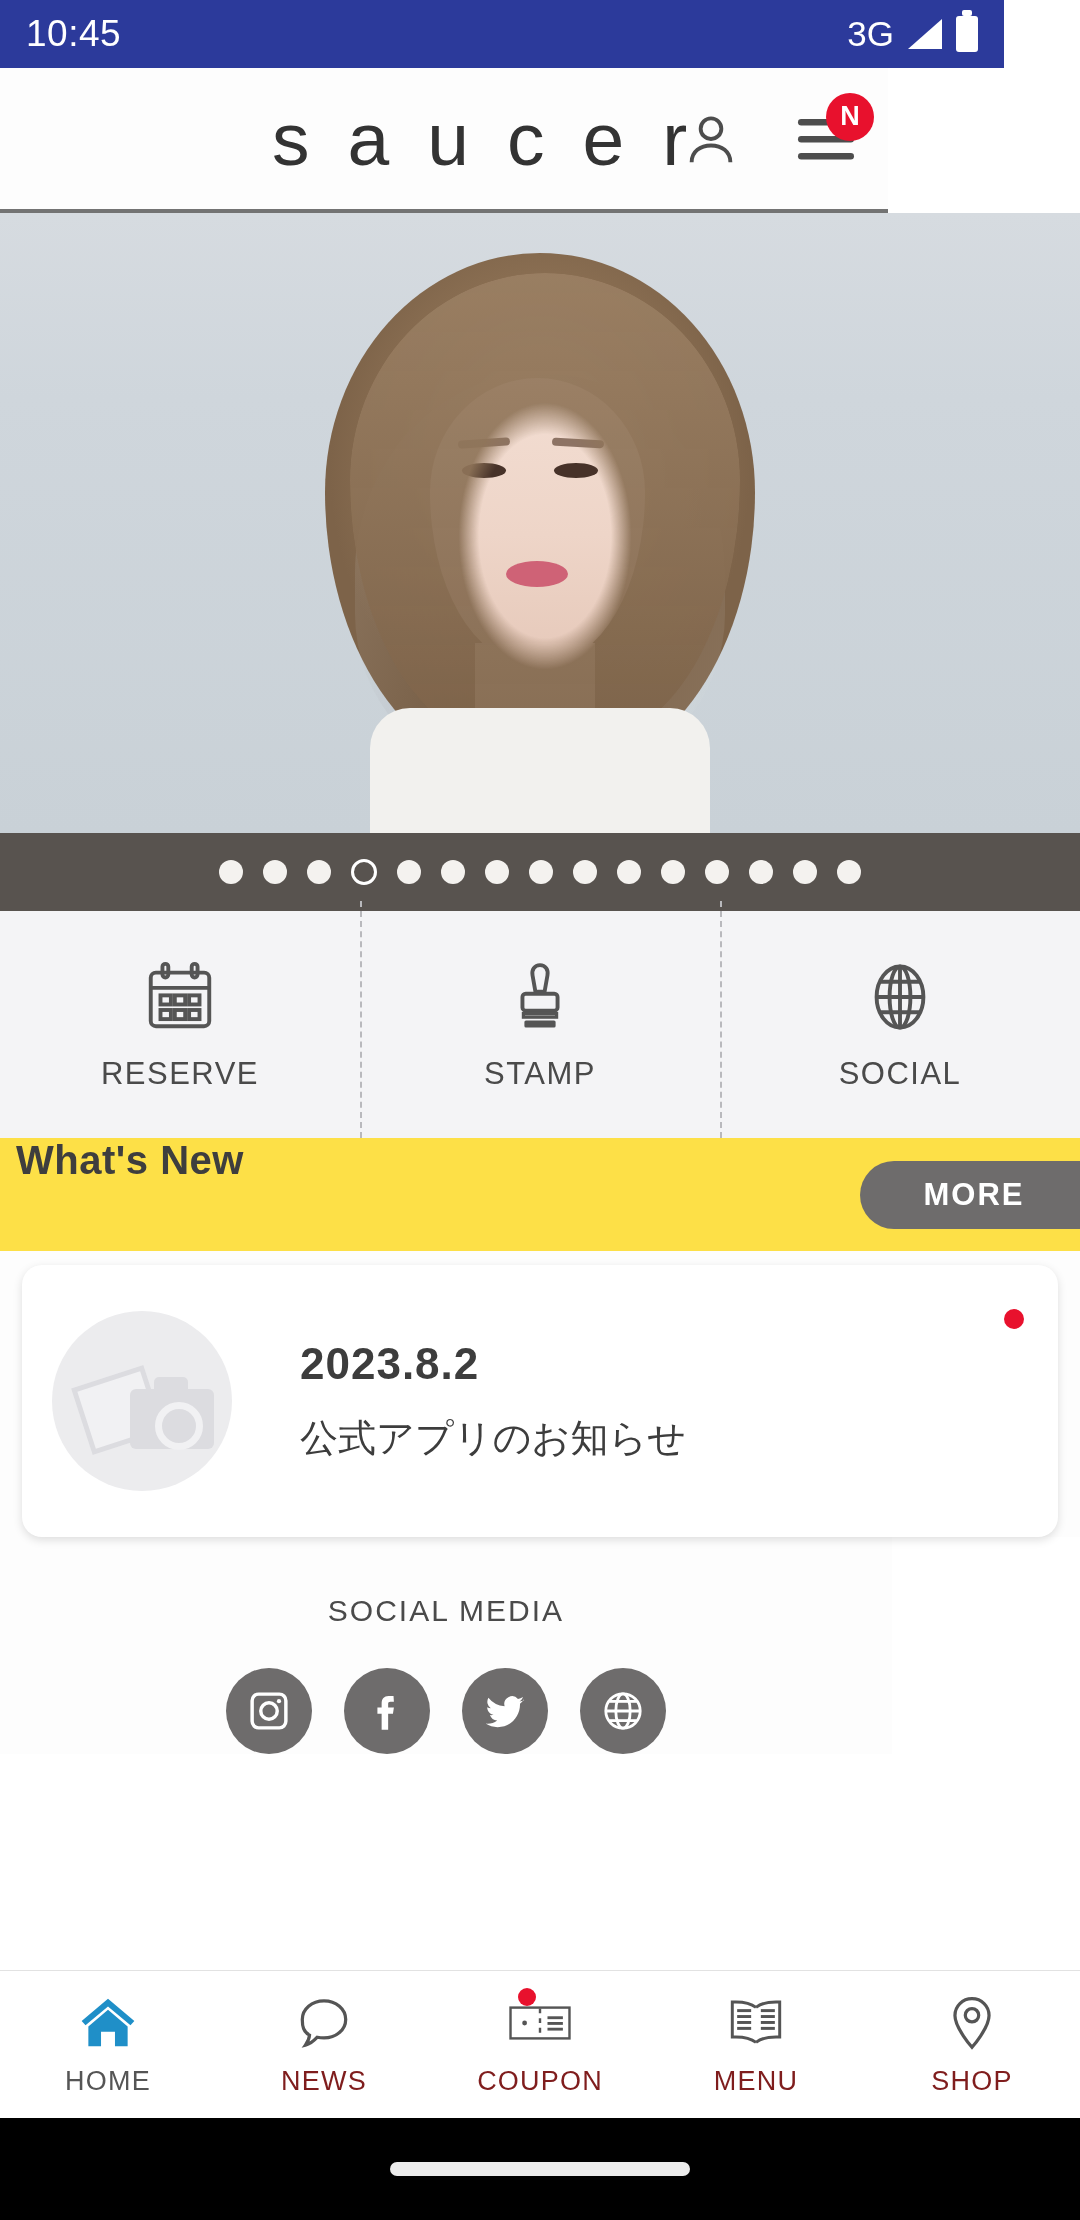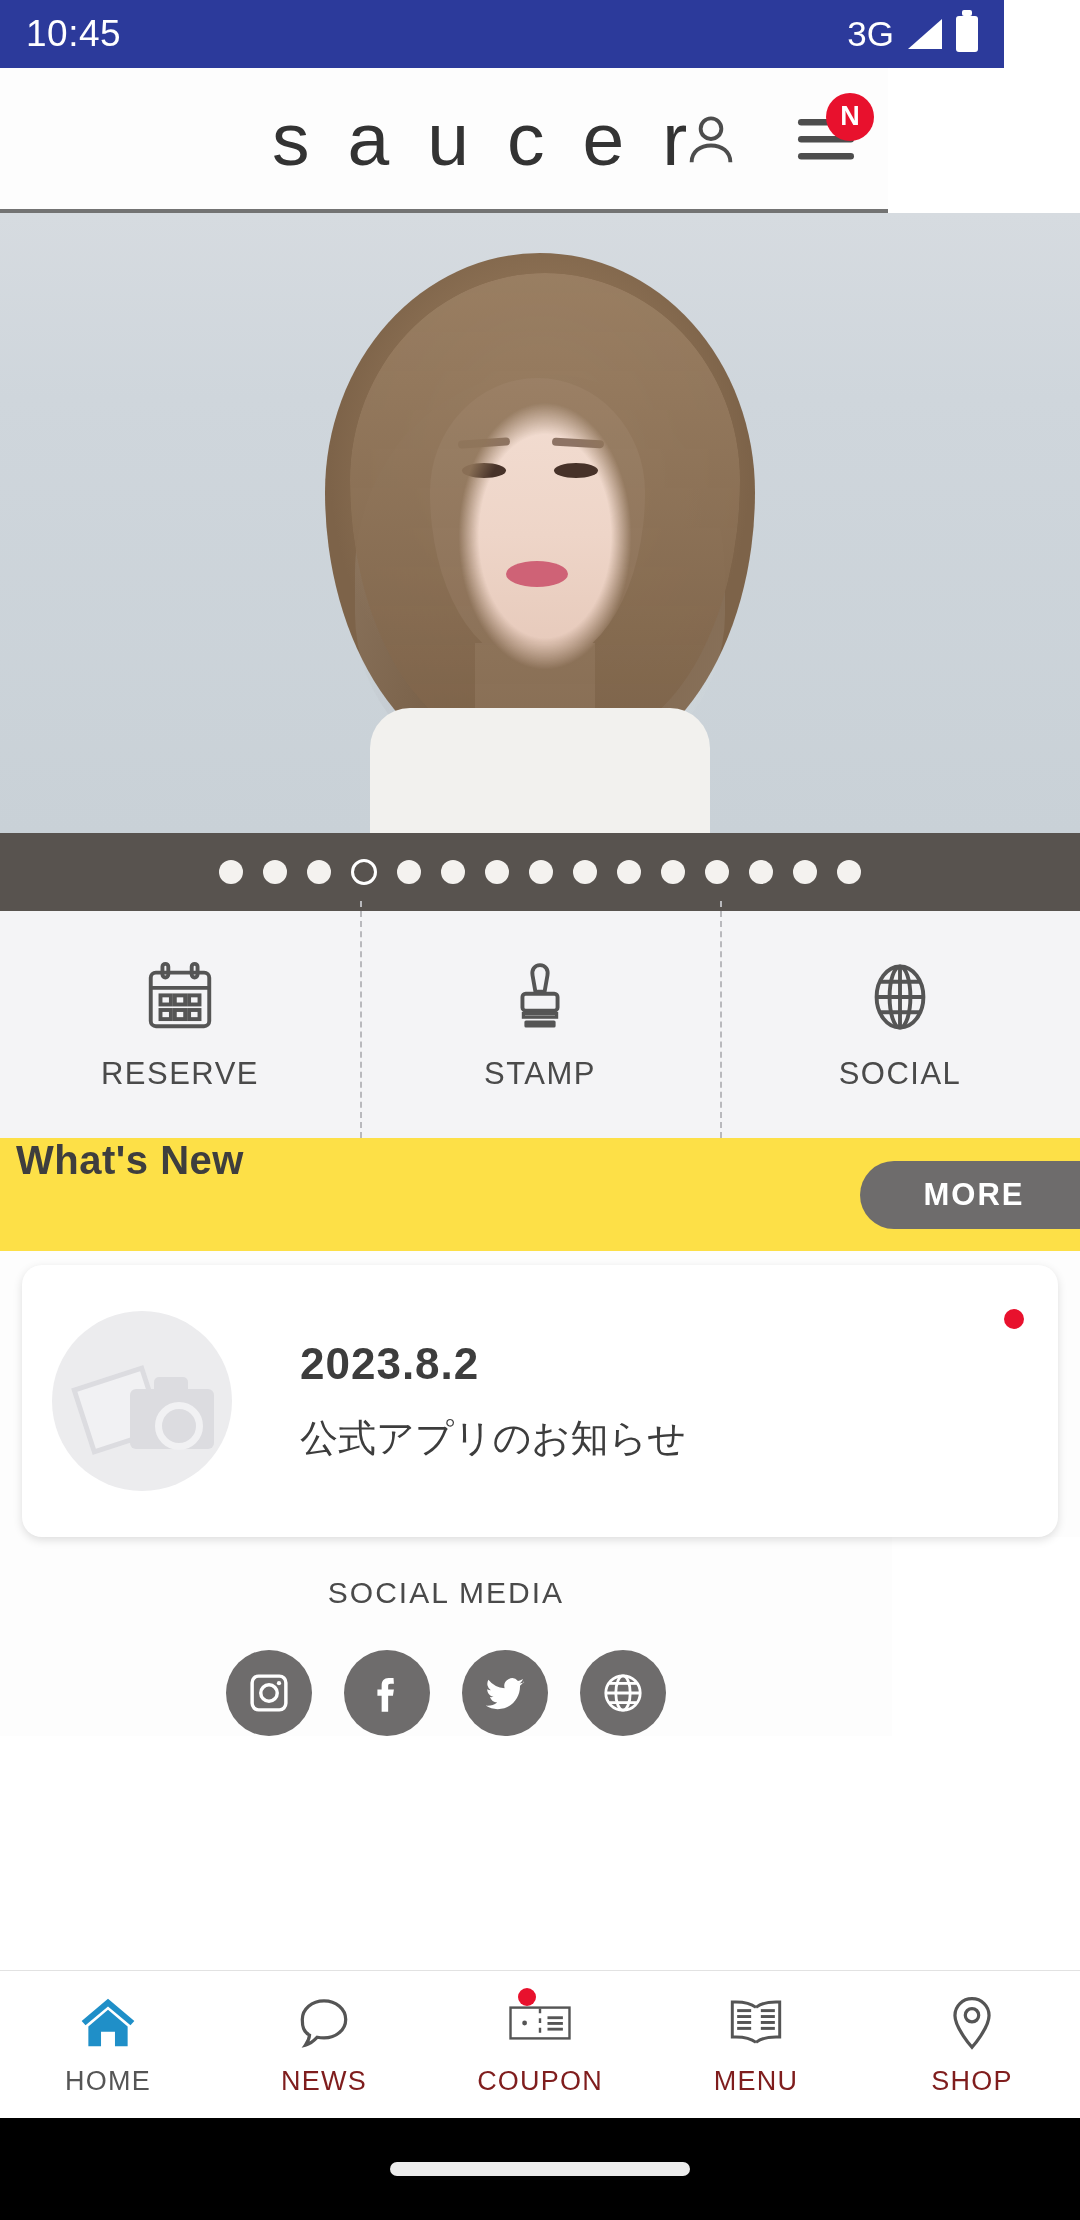--- a/index.html
+++ b/index.html
@@ -165,21 +165,21 @@
     content:""; position:absolute; left:25px; top:13px; width:34px; height:34px;
     border:7px solid #f1f1f3; border-radius:50%;
   }
   .news-text{ margin-left:48px; display:flex; flex-direction:column; gap:24px; }
   .news-date{ font-size:44px; font-weight:700; color:#3d3d3d; letter-spacing:1px; }
   .news-sub{ font-size:38px; color:#3d3d3d; }
   .unread{ position:absolute; right:34px; top:44px; width:20px; height:20px;
            border-radius:50%; background:#e8112d; }
 
   
-  .social{ width:892px; padding-top:39px; text-align:center; background:#fdfdfd;}
+  .social{ width:892px; padding-top:57px; text-align:center; background:#fdfdfd;}
   .social-title{ font-size:30px; color:#4a4a4a; letter-spacing:2px; }
   .social-row{ display:flex; justify-content:center; gap:32px; margin-top:40px; }
   .sbtn{ width:86px; height:86px; border-radius:50%; background:#6e6c6c;
          display:flex; align-items:center; justify-content:center; }
 
   .filler{ width:1080px; background:#fdfdfd; }
 
   
   .bottomnav{
     position:absolute; left:0; bottom:102px; width:1080px; height:148px;

